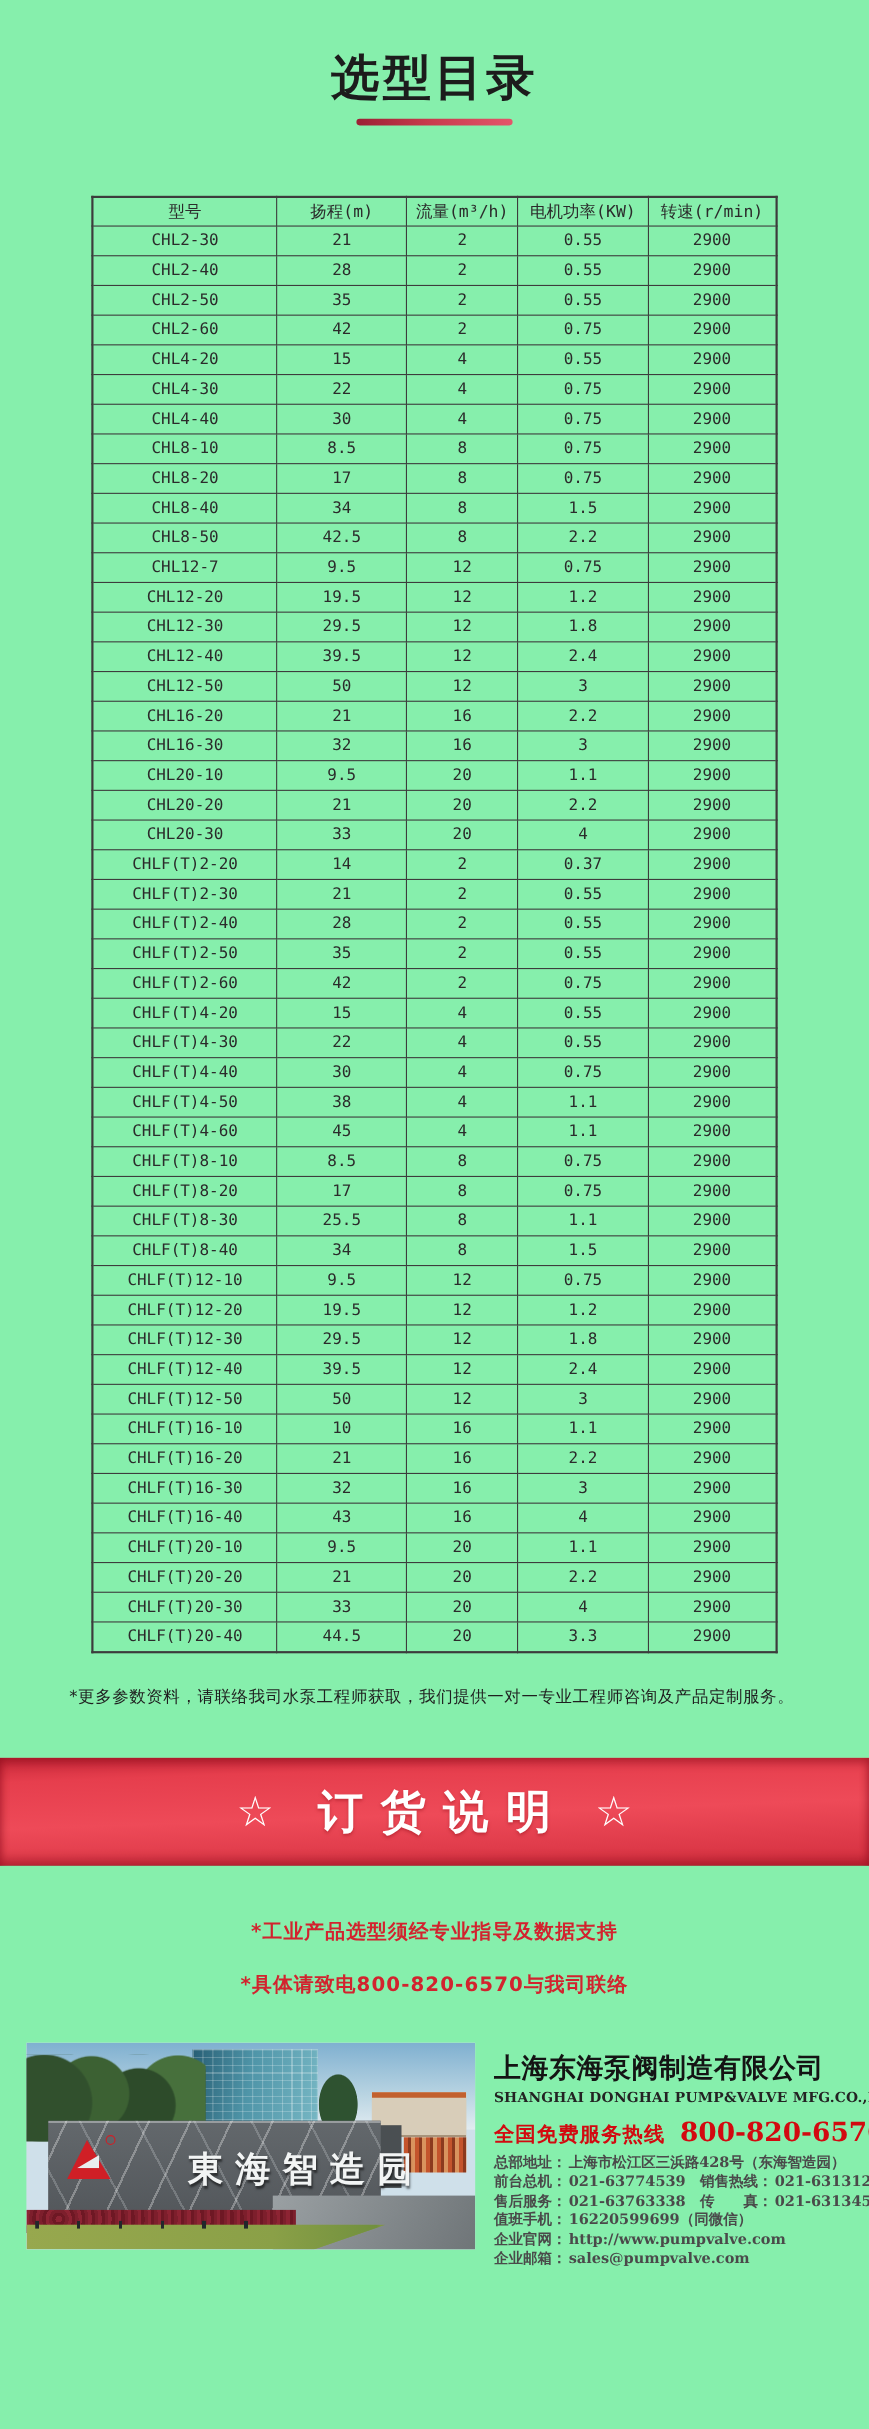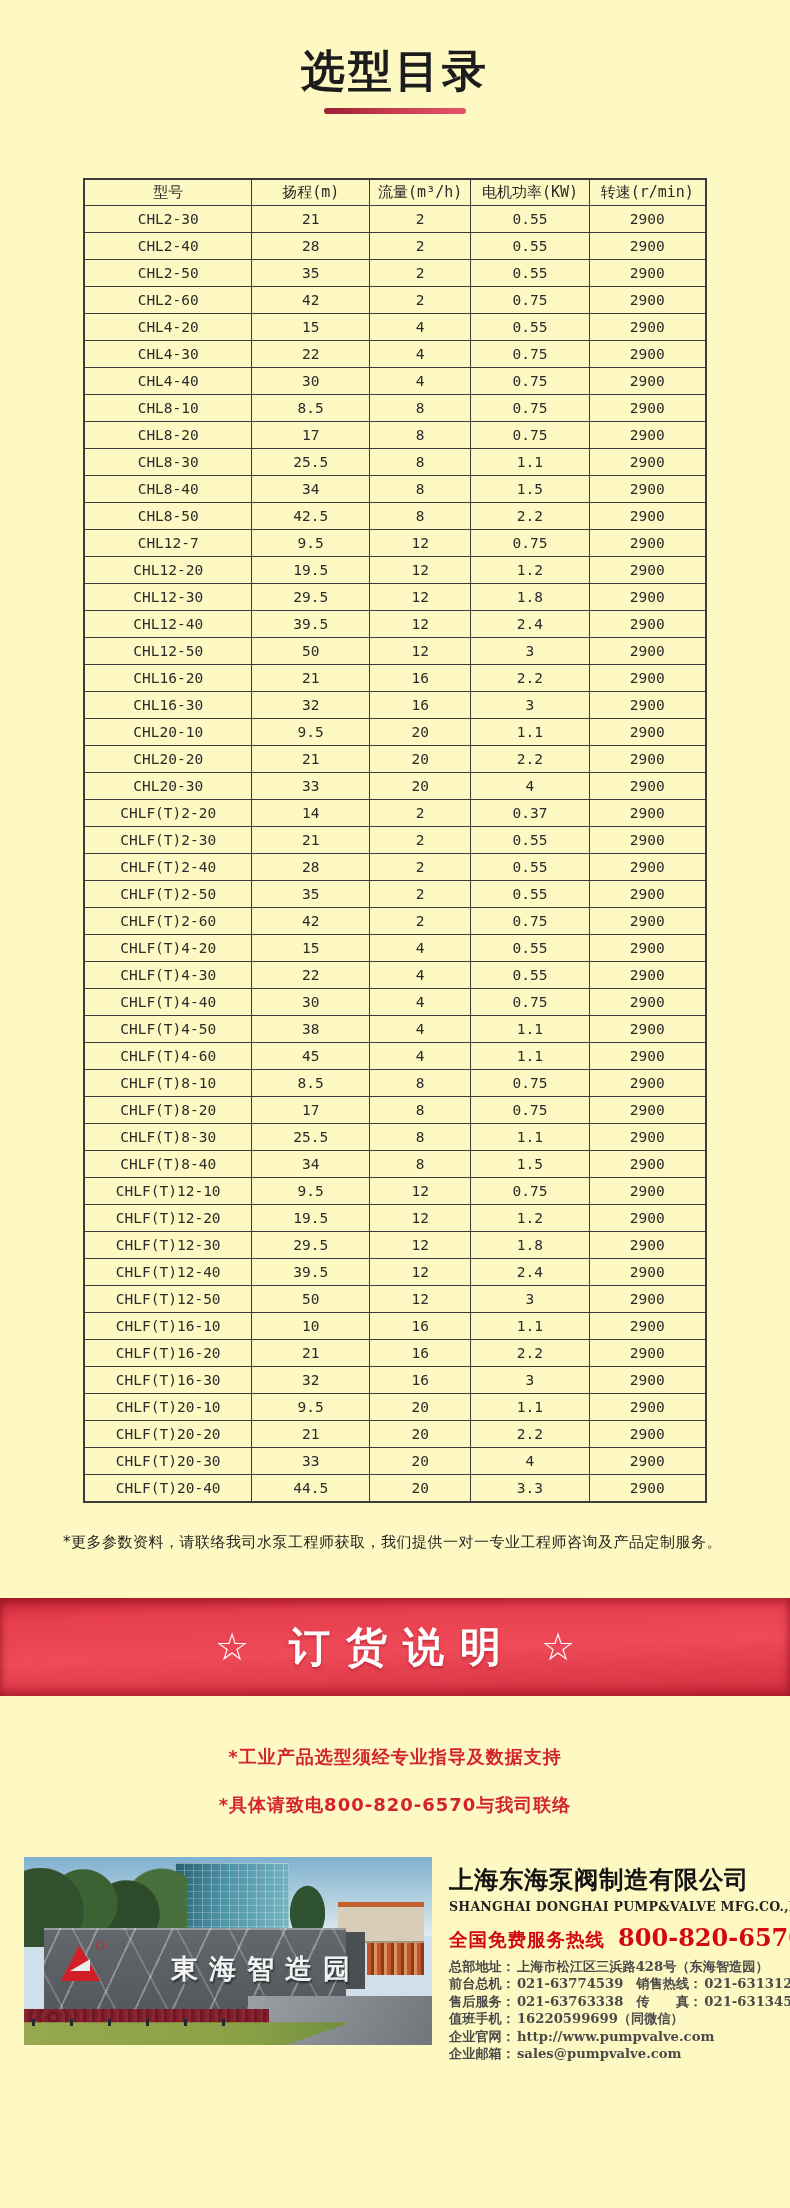--- a/index.html
+++ b/index.html
@@ -1,17 +1,17 @@
 <!DOCTYPE html>
 <html><head>
 <meta charset="utf-8">
 <style>
   html,body{margin:0;padding:0;background:#ffffff;}
   body{width:790px;font-family:"DejaVu Sans","Liberation Sans",sans-serif;}
-  .page{position:relative;width:790px;height:2208px;background:#fef9c3;overflow:hidden;}
+  .page{position:relative;width:790px;height:2208px;background:#86efac;overflow:hidden;}
 
   
   .page-title{margin:45px 0 0 0;text-align:center;font-size:44px;line-height:51px;
     font-weight:bold;color:#1c1c1c;letter-spacing:3px;}
   .title-underline{width:142px;height:6px;margin:12px auto 0;border-radius:3px;
     background:linear-gradient(90deg,#9b2034 0%,#c73a4c 45%,#e4556a 100%);}
 
   
   table.sel{width:624px;margin:64px auto 0;border-collapse:collapse;table-layout:fixed;
     border:2px solid #3c3c3c;font-family:"DejaVu Sans Mono","DejaVu Sans",sans-serif;}
@@ -70,21 +70,21 @@
       repeating-linear-gradient(62deg,transparent 0 22px,rgba(230,235,238,.22) 22px 24px,transparent 24px 46px),
       linear-gradient(180deg,#63686c 0%,#52565a 100%);
     box-shadow:inset 0 2px 0 rgba(255,255,255,.35);}
   .donghai-logo{left:9%;top:47%;width:40px;height:36px;}
   .donghai-logo .tri{position:absolute;left:0;top:0;width:100%;height:100%;background:#d01f26;
     clip-path:polygon(46% 0,100% 100%,0 100%);}
   .donghai-logo .cut{position:absolute;left:22%;top:38%;width:52%;height:34%;background:#e9edee;
     clip-path:polygon(0 100%,100% 0,100% 100%);}
   .donghai-logo .reg{position:absolute;right:-4px;top:-4px;width:7px;height:7px;border:1px solid #d01f26;
     border-radius:50%;background:transparent;}
-  .gate-sign-text{left:36%;top:50%;width:60%;color:#f2f4f4;font-size:27px;font-weight:bold;
+  .gate-sign-text{left:36%;top:50%;width:60%;color:#f2f4f4;font-size:32px;font-weight:bold;
     letter-spacing:11px;text-shadow:1px 2px 2px rgba(0,0,0,.55);white-space:nowrap;}
   .flower-hedge{left:0;top:81%;width:60%;height:11%;
     background:repeating-radial-gradient(circle at 12% 40%,#8d2433 0 3px,#6e1824 3px 6px,#7d1f2c 6px 9px);}
   .driveway{left:55%;top:74%;width:45%;height:26%;background:linear-gradient(120deg,#9aa0a3,#6f7578);}
   .lawn{left:0;top:88%;width:100%;height:12%;
     background:linear-gradient(90deg,#97a84e 0%,#8aa047 55%,#71903e 78%,transparent 79%),
                linear-gradient(90deg,#93a54c,#7c9440);
     clip-path:polygon(0 0,80% 0,64% 100%,0 100%);}
   .lawn-dots{left:2%;top:86%;width:55%;height:4%;
     background:repeating-linear-gradient(90deg,#23282b 0 3px,transparent 3px 38px);}
@@ -185,27 +185,20 @@
           <td>2900</td>
         </tr>
         <tr>
           <td>CHL8-20</td>
           <td>17</td>
           <td>8</td>
           <td>0.75</td>
           <td>2900</td>
         </tr>
         <tr>
-          <td>CHL8-30</td>
-          <td>25.5</td>
-          <td>8</td>
-          <td>1.1</td>
-          <td>2900</td>
-        </tr>
-        <tr>
           <td>CHL8-40</td>
           <td>34</td>
           <td>8</td>
           <td>1.5</td>
           <td>2900</td>
         </tr>
         <tr>
           <td>CHL8-50</td>
           <td>42.5</td>
           <td>8</td>
@@ -427,20 +420,27 @@
           <td>21</td>
           <td>16</td>
           <td>2.2</td>
           <td>2900</td>
         </tr>
         <tr>
           <td>CHLF(T)16-30</td>
           <td>32</td>
           <td>16</td>
           <td>3</td>
+          <td>2900</td>
+        </tr>
+        <tr>
+          <td>CHLF(T)16-40</td>
+          <td>43</td>
+          <td>16</td>
+          <td>4</td>
           <td>2900</td>
         </tr>
         <tr>
           <td>CHLF(T)20-10</td>
           <td>9.5</td>
           <td>20</td>
           <td>1.1</td>
           <td>2900</td>
         </tr>
         <tr>

